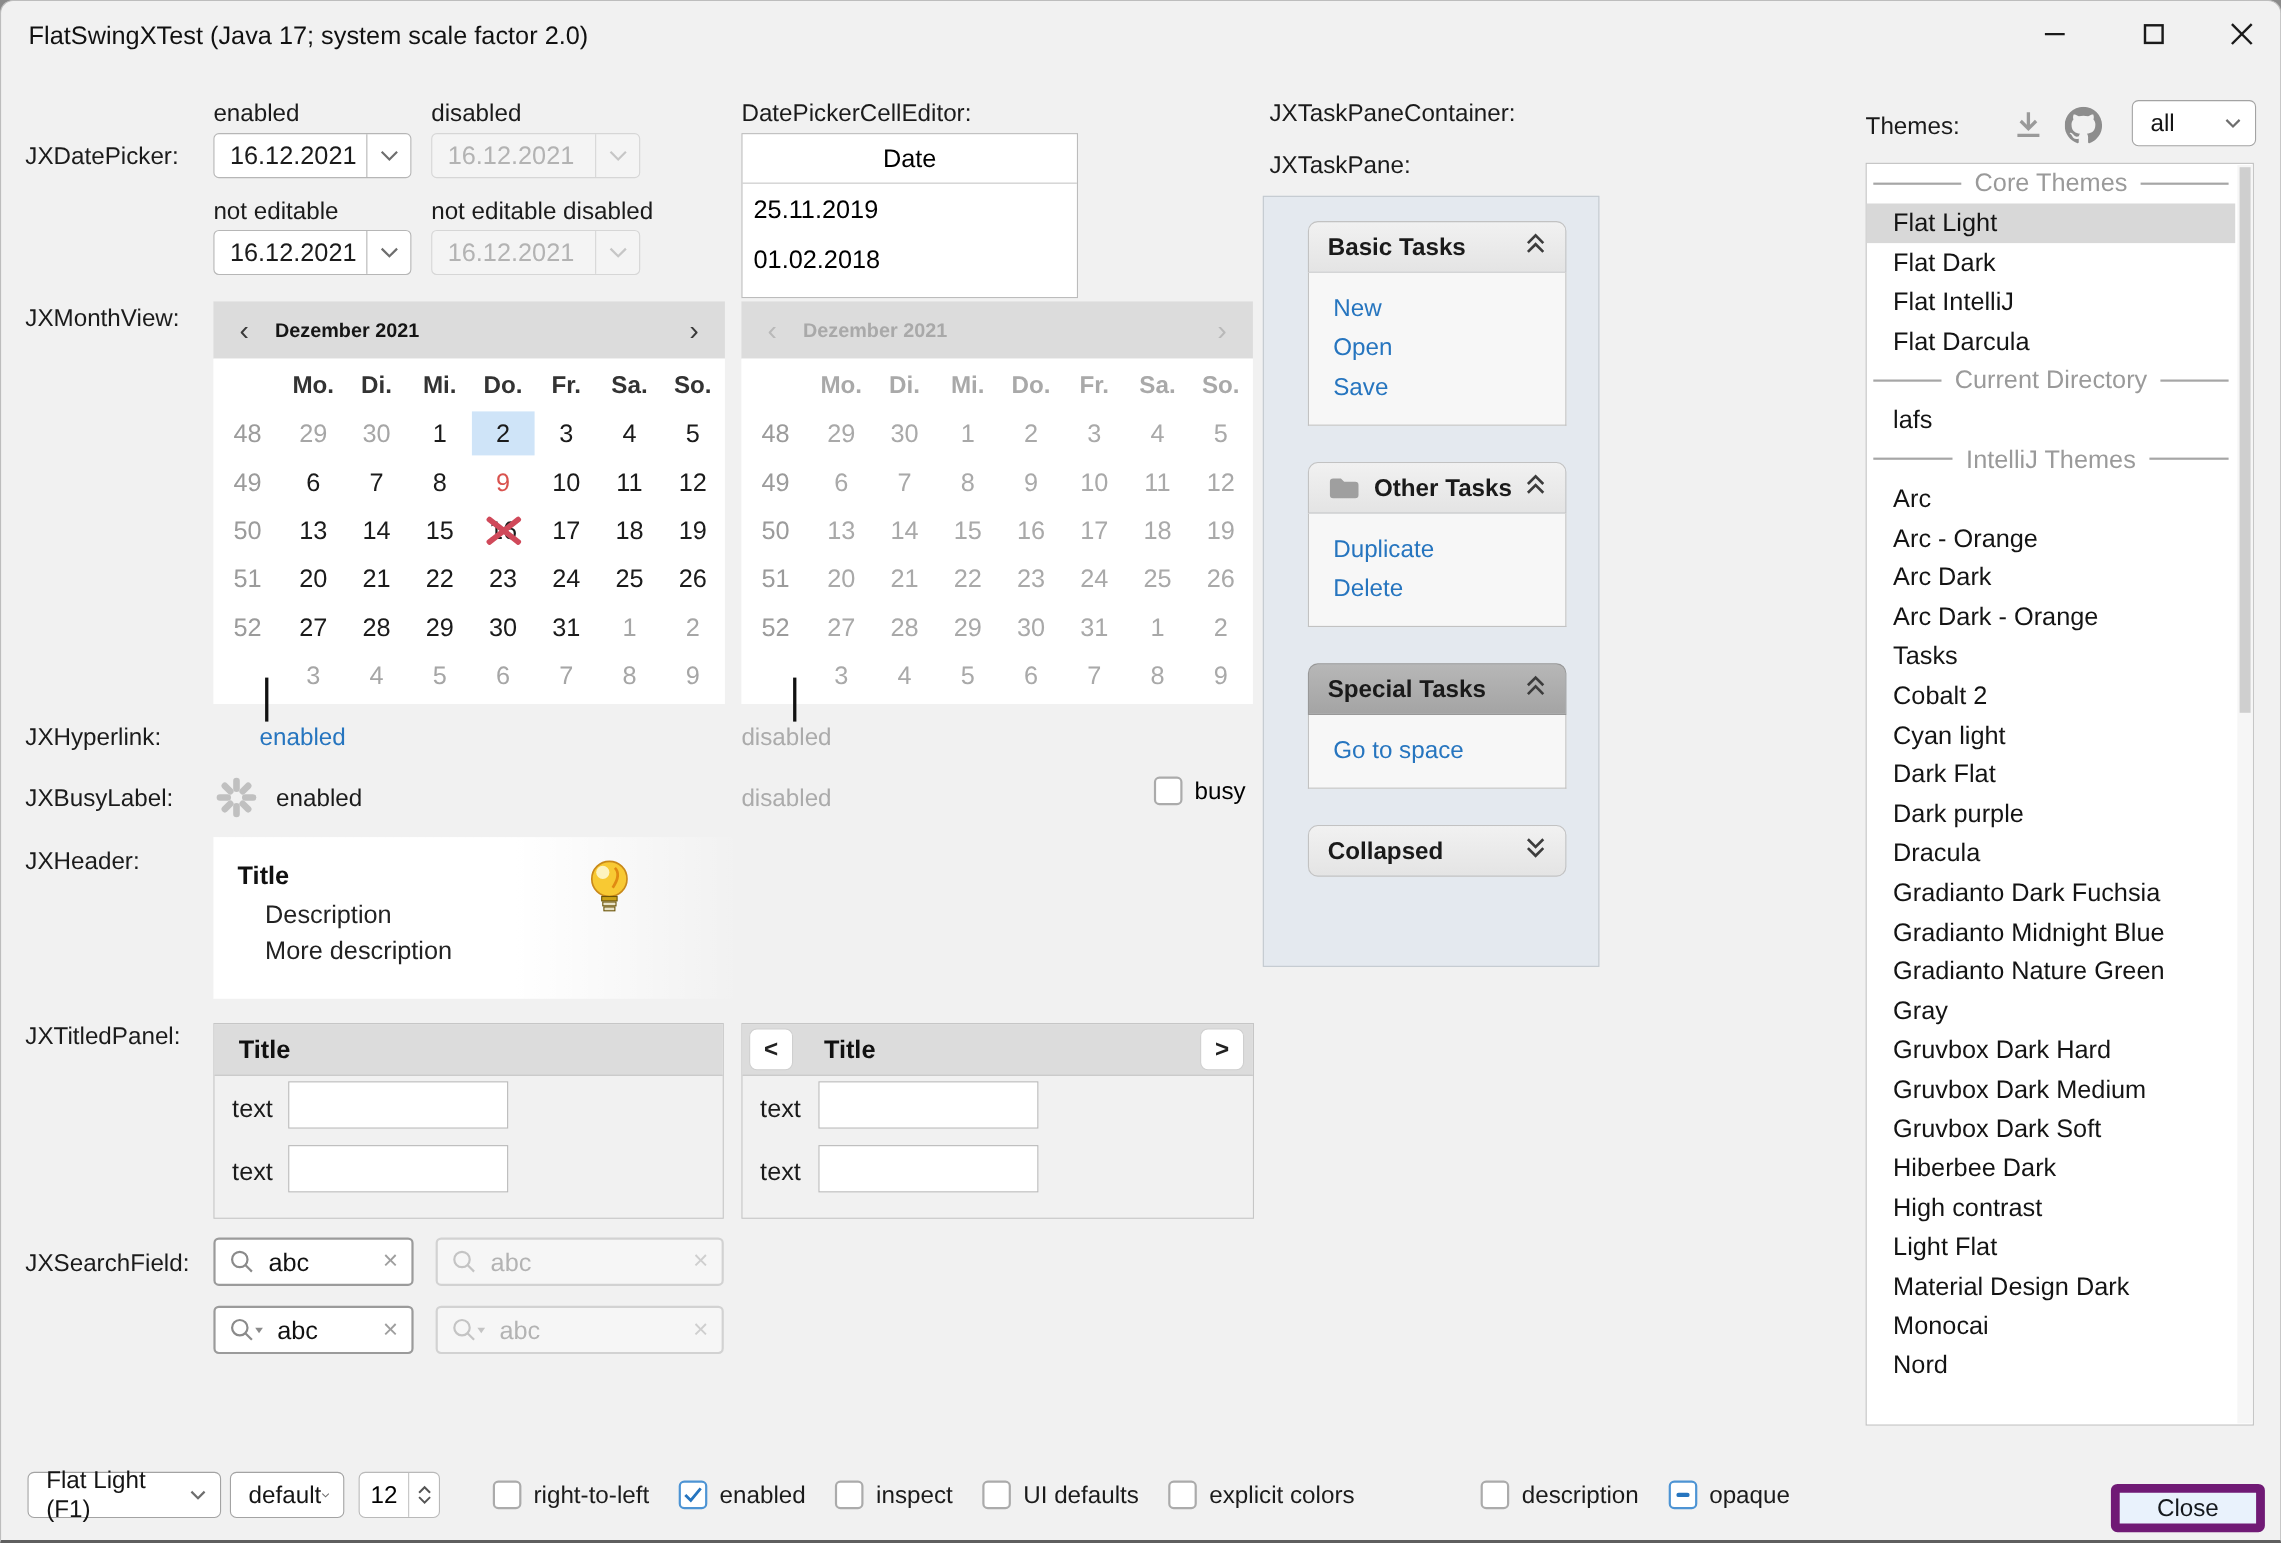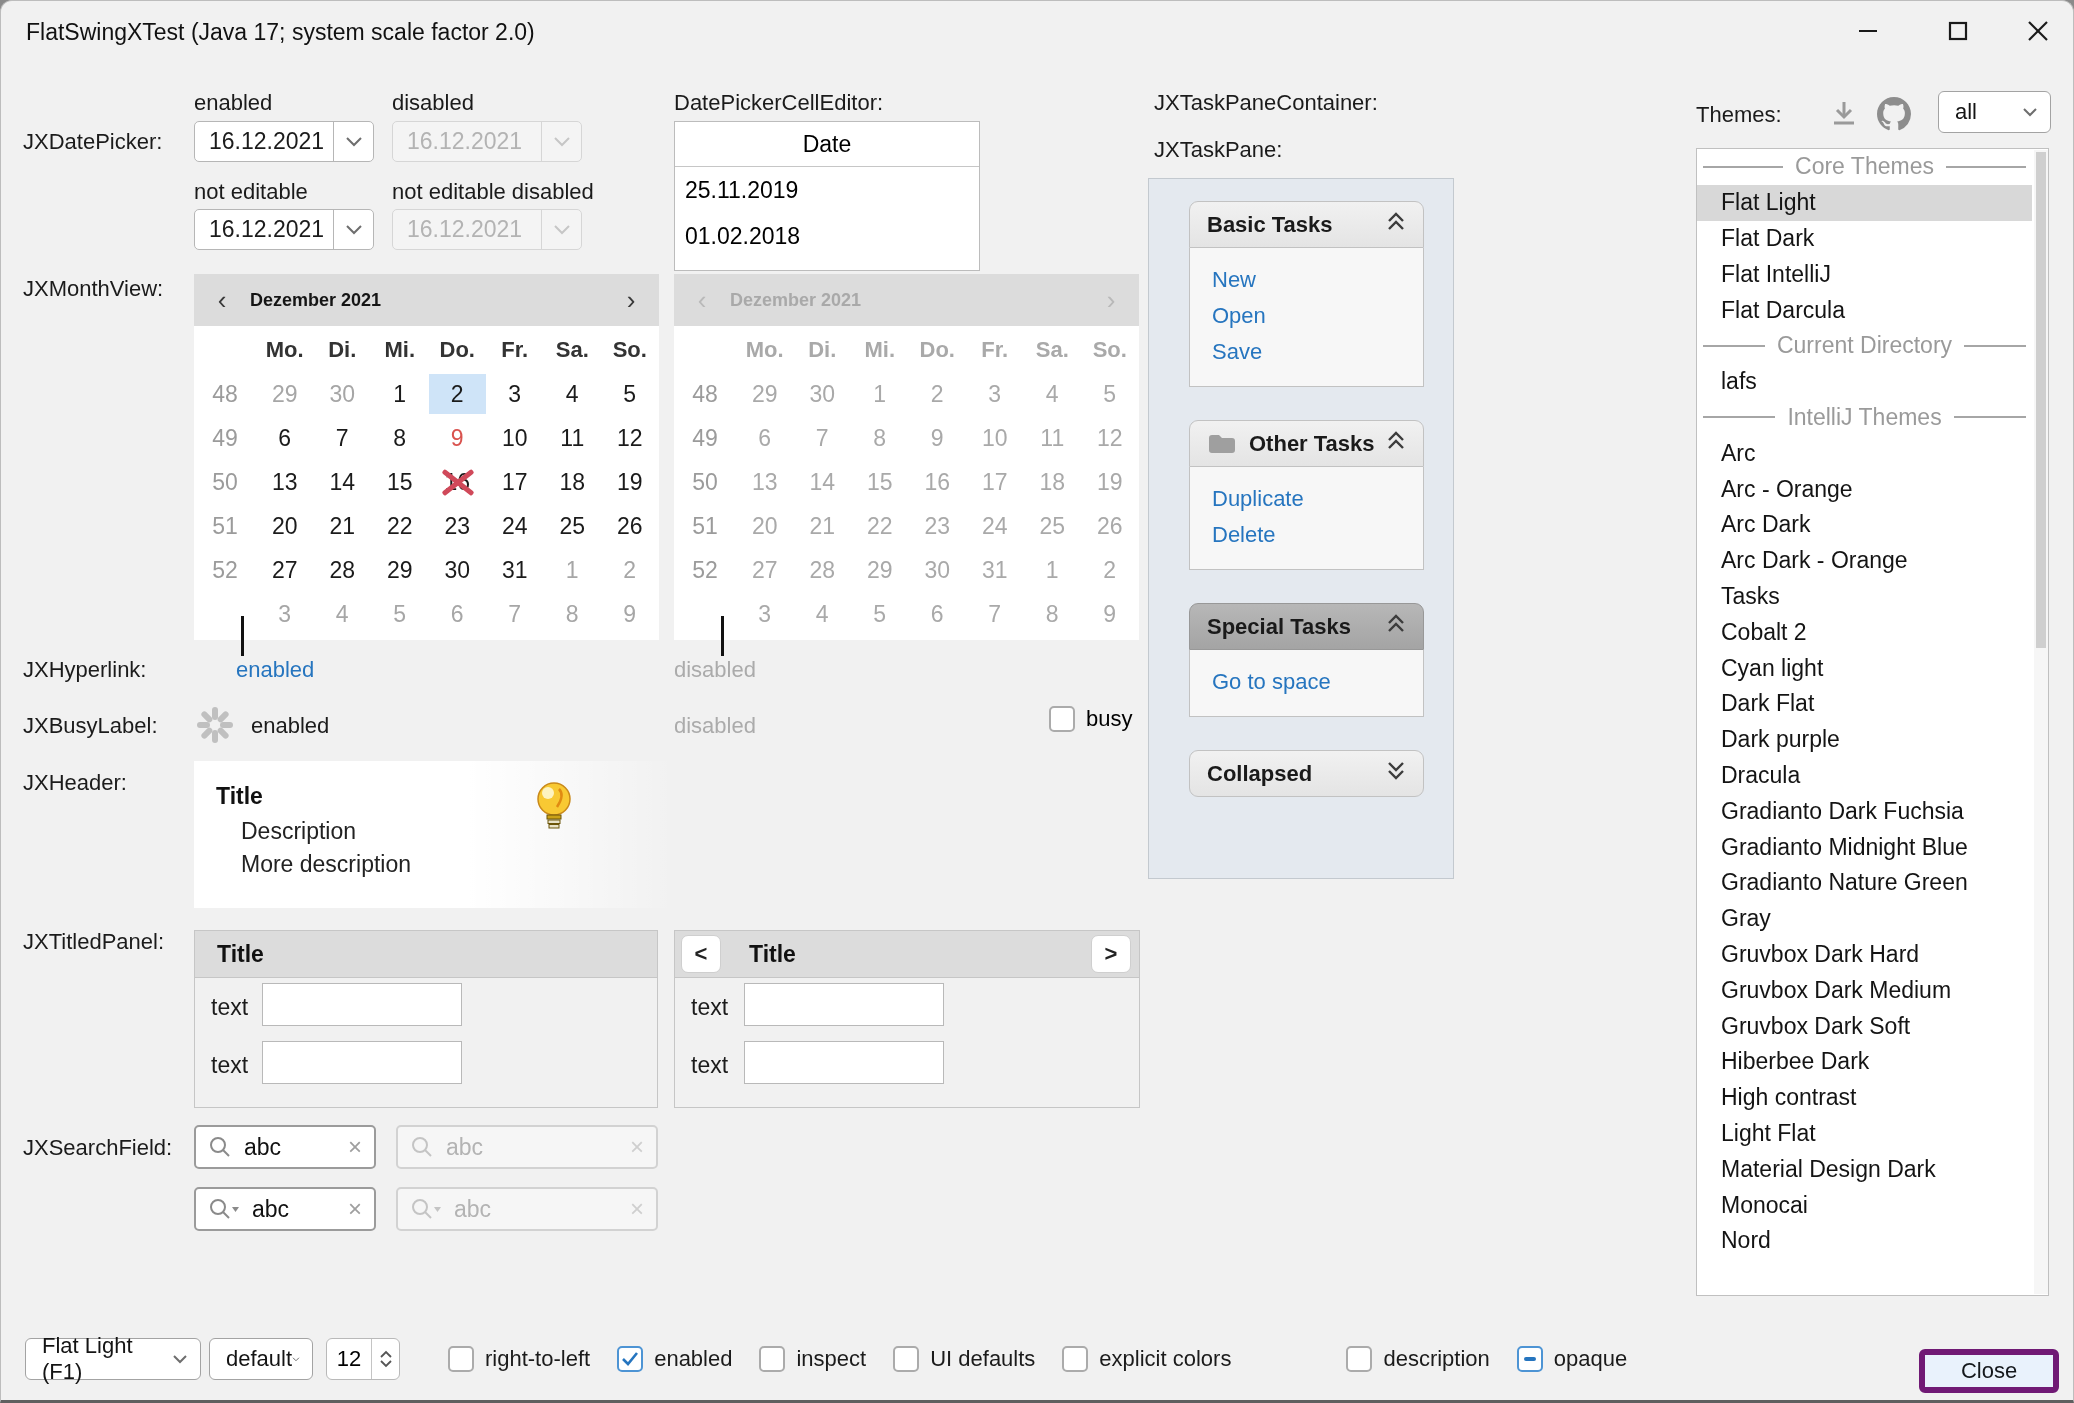--- a/index.html
+++ b/index.html
@@ -114,21 +114,21 @@
   .trow .sep-text { flex:none; }
   #theme-scrollbar { position:absolute; left:337px; top:1px; width:14px; height:1144px; background:#f6f6f6; }
   #theme-thumb { position:absolute; left:2px; top:2px; width:10px; height:496px; background:#cfcfcf; }
 
   
   .combo { position:absolute; height:42px; background:#fff; border:1px solid #a3a3a3; border-radius:6px; display:flex; align-items:center; padding:0 12px 0 16px; font-size:22px; color:#141414; }
   .combo .cval { flex:1; }
   .spin { position:absolute; height:42px; background:#fff; border:1px solid #b9b9b9; border-radius:6px; display:flex; align-items:stretch; }
   .spin .sval { width:44px; display:flex; align-items:center; justify-content:center; font-size:22px; }
   .spin .sarrows { width:28px; border-left:1px solid #c4c4c4; display:flex; flex-direction:column; align-items:center; justify-content:center; gap:2px; }
-  #close-button { position:absolute; left:1918px; top:1348px; width:140px; height:44px; background:#e9f2fc; border:6px solid #701a75; border-radius:6px; display:flex; align-items:center; justify-content:center; font-size:22px; color:#14181c; }
+  #close-button { position:absolute; left:1918px; top:1348px; width:140px; height:44px; background:#e9f2fc; border:8px solid #701a75; border-radius:6px; display:flex; align-items:center; justify-content:center; font-size:22px; color:#14181c; }
 
   #toolbar-checks { position:absolute; left:415px; top:1337px; height:42px; display:flex; align-items:center; gap:27px;padding-left:32px; }
   .cbitem { display:flex; align-items:center; gap:11px; font-size:22px; color:#1b1b1b; white-space:nowrap; }
   .cbitem.biggap { margin-left:88px; }
 </style>
 </head>
 <body>
 
 <div id="window">
 

